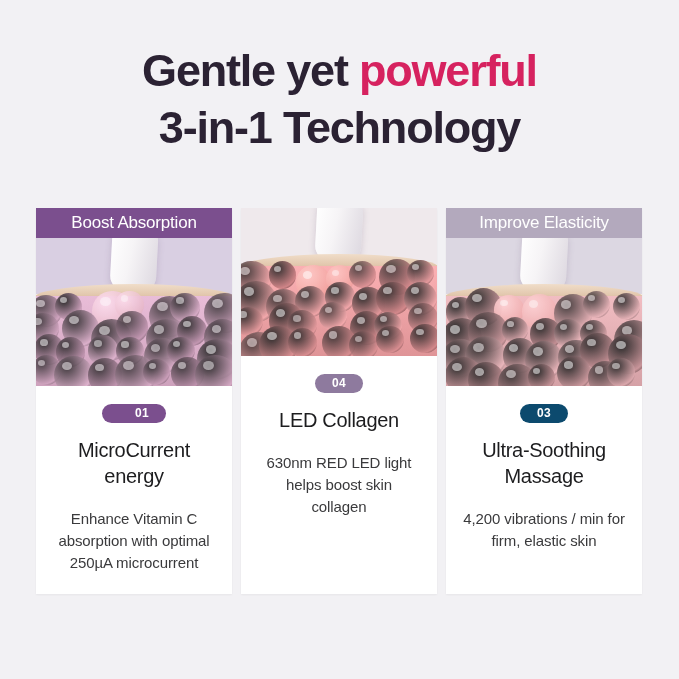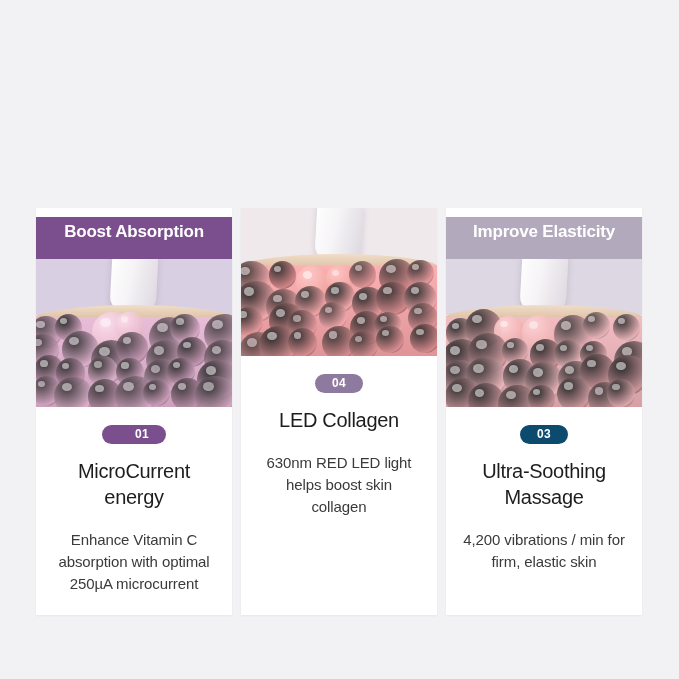--- a/index.html
+++ b/index.html
@@ -48,28 +48,27 @@
     gap: 9px;
   }
   .card {
     width: 196px;
     background: #ffffff;
     display: flex;
     flex-direction: column;
     box-shadow: 0 1px 2px rgba(0,0,0,0.05);
   }
   .card-banner {
-    height: 42px;
+    height: 30px;
     line-height: 30px;
     text-align: center;
     color: #ffffff;
     font-size: 17px;
-    font-weight: 700;
+    font-weight: 400;
     letter-spacing: -0.2px;
-    margin-top: 9px;
   }
 
   
   .card-figure {
     position: relative;
     height: 148px;
     overflow: hidden;
   }
   .fig-sky {
     position: absolute;
@@ -159,20 +158,22 @@
     color: #3a3a3c;
     letter-spacing: -0.1px;
   }
 </style>
 </head>
 <body style="background: rgb(242, 241, 244);">
 
 <div class="page" style="background: rgb(242, 241, 244);">
 
   <div class="headline">
+    <div class="headline-line"><span>Gentle yet </span><span class="accent">powerful</span></div>
+    <div class="headline-line">3-in-1 Technology</div>
   </div>
 
   <div class="cards">
 
     <div class="card">
       <div class="card-banner" style="background: rgb(123, 79, 142);">Boost Absorption</div>
       <div class="card-figure">
         <div class="fig-sky" style="background: rgb(217, 207, 226);"></div>
         <div class="fig-device">
           <div class="fig-tip"></div>

